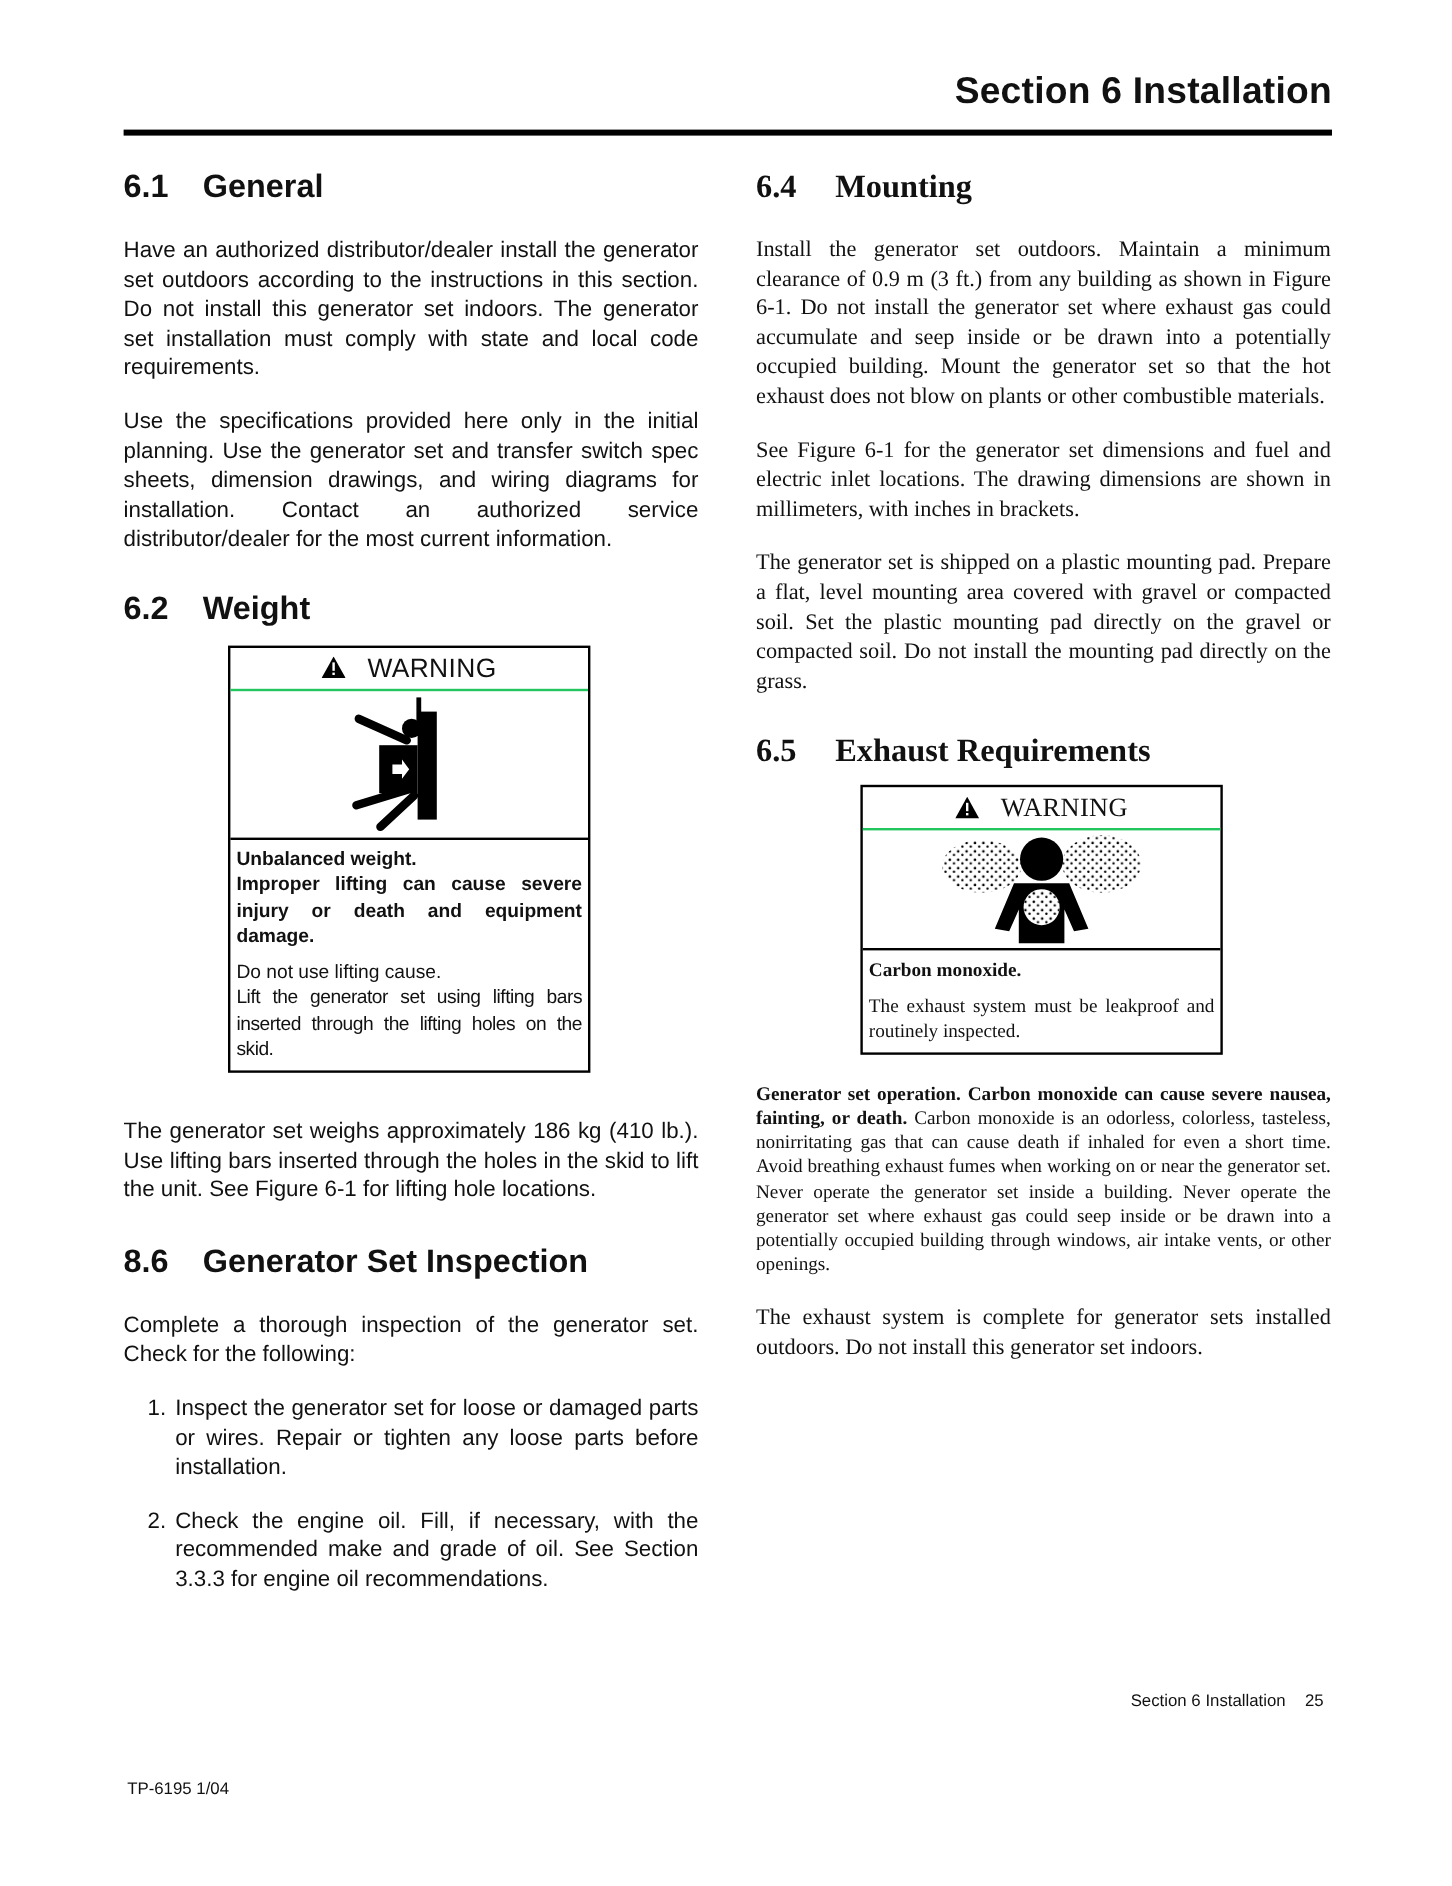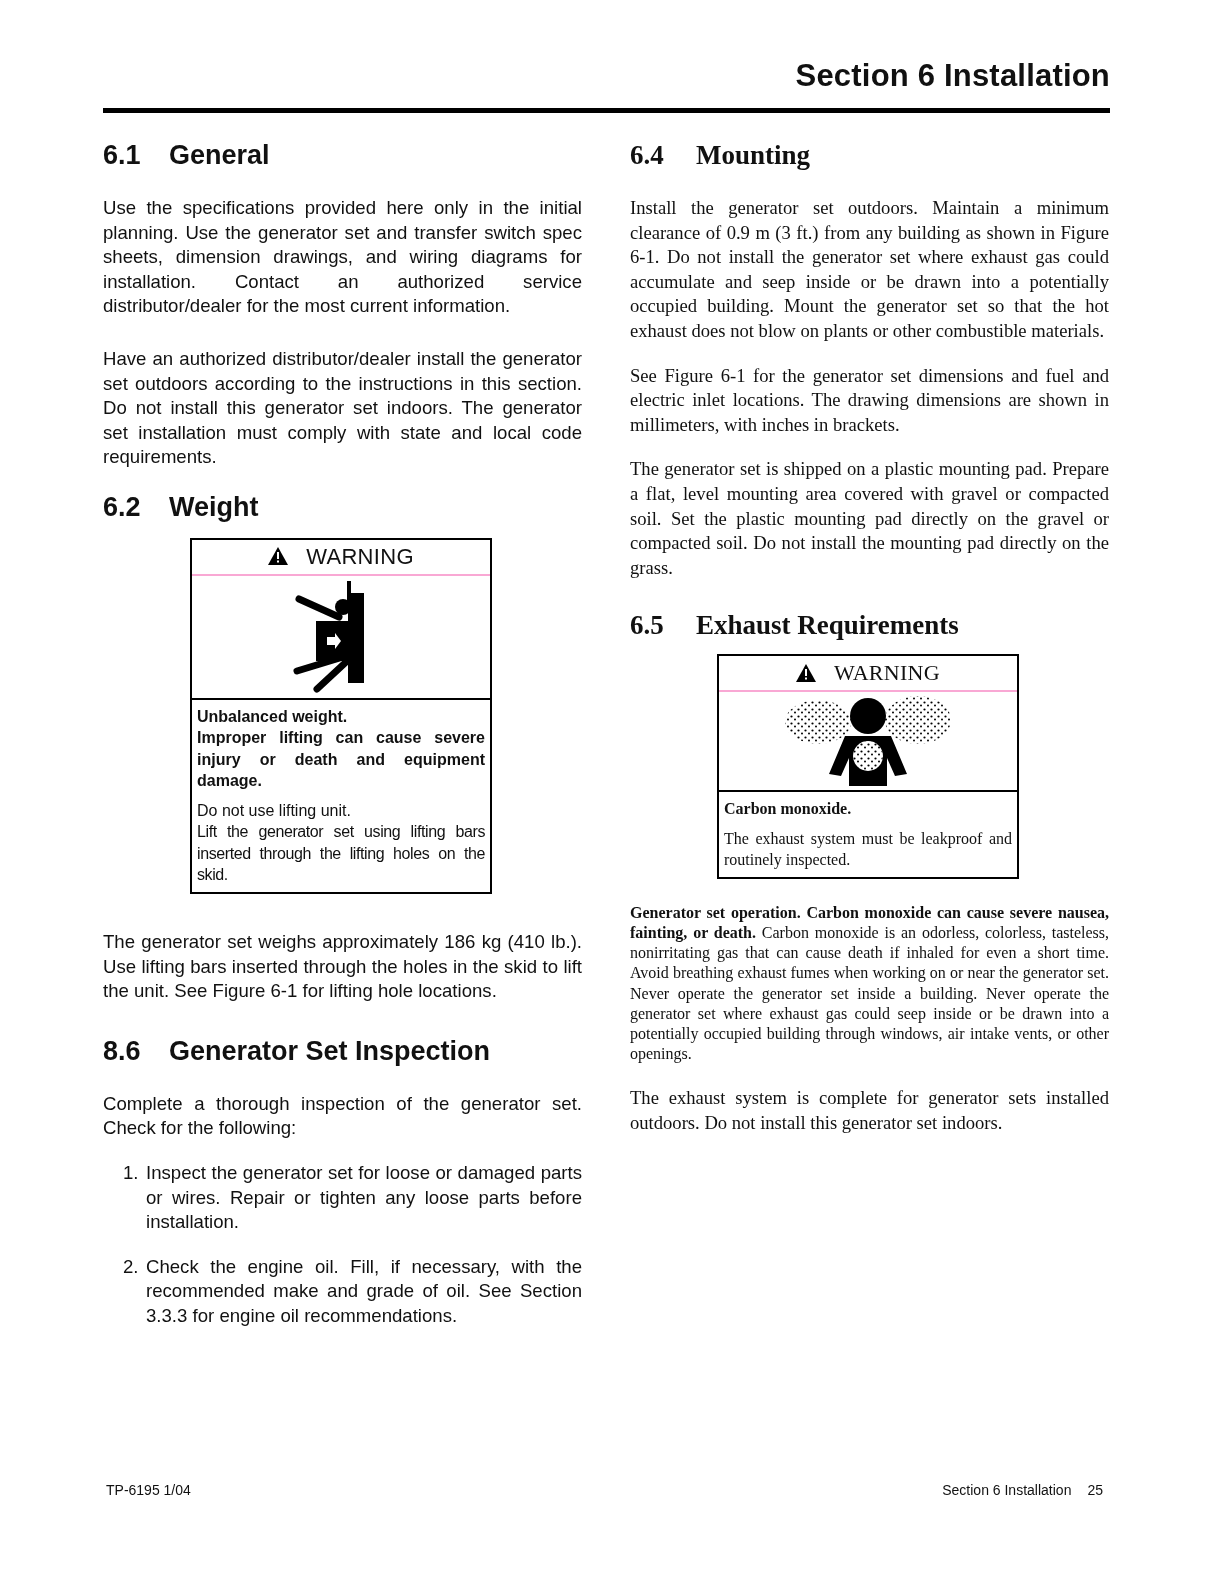--- a/index.html
+++ b/index.html
@@ -24,53 +24,53 @@
   p.body {
     font-size: 18.6px; line-height: 24.6px; margin: 0 0 20px 0; text-align: justify;
   }
   p.small {
     font-size: 16px; line-height: 20.2px; margin: 0 0 20px 0; text-align: justify;
   }
   .warn-box {
     border: 2px solid #000; background: #fff;
   }
   .warn-head {
-    border-bottom: 2px solid #f9a8d4; text-align: center; font-size: 22px;
+    border-bottom: 2px solid #22c55e; text-align: center; font-size: 22px;
     height: 34px; line-height: 34px; letter-spacing: 0.3px;
   }
   .warn-head .tri { display: inline-block; vertical-align: middle; margin-right: 18px; }
   .warn-pic {
     border-bottom: 2px solid #000; display: flex; align-items: center; justify-content: center;
   }
   .warn-text { padding: 6px 5px 6px 5px; }
   .warn-text .bold { font-weight: bold; font-size: 16px; line-height: 21.5px; text-align: justify; }
   .warn-text .norm { font-size: 16px; line-height: 21.5px; margin-top: 8px; text-align: justify; }
   ol.steps { list-style: none; margin: 0; padding: 0; }
   ol.steps li {
     position: relative; padding-left: 43px; font-size: 18.6px; line-height: 24.6px;
     text-align: justify; margin-bottom: 20px;
   }
   ol.steps li .marker { position: absolute; left: 20px; top: 0; }
   .footer-left { position: absolute; left: 106px; top: 1482px; font-size: 14px; }
-  .footer-right { position: absolute; right: 107px; top: 1482px; font-size: 14px; }
+  .footer-right { position: absolute; right: 107px; top: 1409px; font-size: 14px; }
   .footer-right .pg { margin-left: 16px; }
 </style>
 </head>
 <body>
 
 <div class="page-header">Section 6  Installation</div>
 <div class="header-rule"></div>
 
 <div class="col col-left">
 
   <h2>
     <span class="num">6.1</span><span>General</span>
   </h2>
+  <p class="body">Have an authorized distributor/dealer install the generator set outdoors according to the instructions in this section.  Do not install this generator set indoors. The generator set installation must comply with state and local code requirements.</p>
   <p class="body" style="margin-bottom:28px;">Use the specifications provided here only in the initial planning.  Use the generator set and transfer switch spec sheets, dimension drawings, and wiring diagrams for installation.  Contact an authorized service distributor/dealer for the most current information.</p>
-  <p class="body">Have an authorized distributor/dealer install the generator set outdoors according to the instructions in this section.  Do not install this generator set indoors. The generator set installation must comply with state and local code requirements.</p>
 
   <h2 style="margin-bottom:14px;">
     <span class="num">6.2</span><span>Weight</span>
   </h2>
 
   <div class="warn-box" style="margin-left:87px; width:298px;">
     <div class="warn-head">
       <span class="tri">
         <svg width="20" height="18" viewBox="0 0 20 18">
             <polygon points="10,0 20,18 0,18" fill="#000"></polygon>
@@ -87,21 +87,21 @@
         <line x1="8" y1="18" x2="48" y2="36" stroke="#000" stroke-width="7" stroke-linecap="round"></line>
         <rect x="25" y="40" width="32" height="40" fill="#000"></rect>
         <polygon points="36,56 44,56 44,52 50,60 44,68 44,64 36,64" fill="#fff"></polygon>
         <line x1="6" y1="90" x2="52" y2="76" stroke="#000" stroke-width="7" stroke-linecap="round"></line>
         <line x1="26" y1="108" x2="54" y2="82" stroke="#000" stroke-width="7" stroke-linecap="round"></line>
       </svg>
     </div>
     <div class="warn-text">
       <div class="bold">Unbalanced weight.</div>
       <div class="bold">Improper lifting can cause severe injury or death and equipment damage.</div>
-      <div class="norm">Do not use lifting unit.</div>
+      <div class="norm">Do not use lifting cause.</div>
       <div class="norm" style="margin-top:0; letter-spacing:-0.4px;">Lift the generator set using lifting bars inserted through the lifting holes on the skid.</div>
     </div>
   </div>
 
   <p class="body" style="margin-top:36px; margin-bottom:30px;">The generator set weighs approximately 186 kg (410 lb.).  Use lifting bars inserted through the holes in the skid to lift the unit.  See Figure 6-1 for lifting hole locations.</p>
 
   <h2>
     <span class="num">8.6</span><span>Generator Set Inspection</span>
   </h2>
   <p class="body">Complete a thorough inspection of the generator set. Check for the following:</p>

